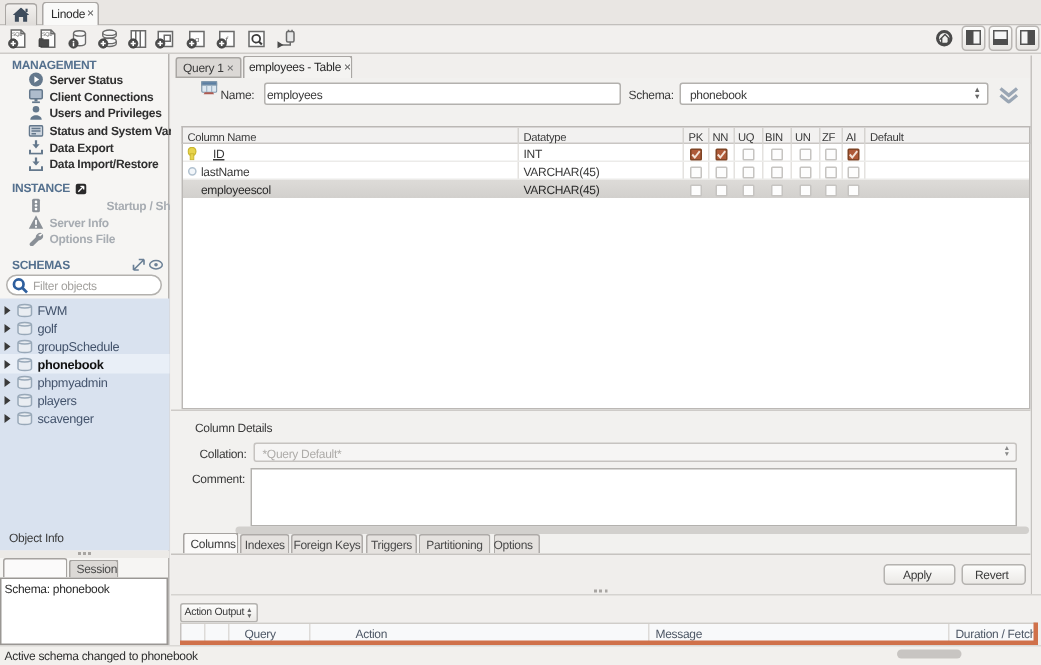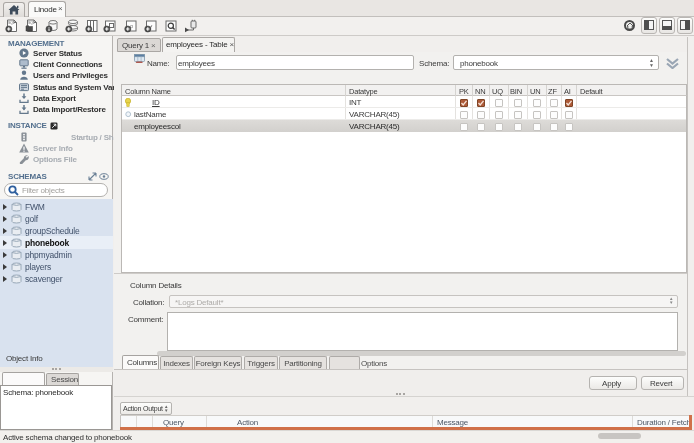--- a/index.html
+++ b/index.html
@@ -306,21 +306,21 @@
     <div class="abs" style="left:580px;top:87px;color:#3a3a3a;font-size:7.5px;">Default</div>
   </div>
 <div id="grid-rows">
     <div class="abs" style="left:122px;top:107px;width:564px;height:1px;background:#ecebe9;"></div>
     <div class="abs" style="left:122px;top:119px;width:564px;height:1px;background:#ecebe9;"></div>
     <div class="abs" style="left:122px;top:120px;width:564px;height:12px;background:linear-gradient(#dddbd8,#d2d0cd);"></div>
     <svg class="abs" style="left:125px;top:98px;" width="7" height="9" viewBox="0 0 7 9">
       <ellipse cx="3" cy="3" rx="2.6" ry="2.8" fill="#e8d44c" stroke="#c9b52e" stroke-width="0.8"></ellipse>
       <rect x="1.8" y="4.5" width="2.4" height="4" fill="#e8d44c" stroke="#c9b52e" stroke-width="0.6"></rect>
     </svg>
-    <div class="abs" style="left:152px;top:98px;text-decoration:underline;">ID</div>
+    <div class="abs" style="left:142px;top:98px;text-decoration:underline;">ID</div>
     <div class="abs" style="left:349px;top:98px;">INT</div>
     <svg class="abs" style="left:125px;top:111px;" width="7" height="7" viewBox="0 0 7 7">
       <circle cx="3.2" cy="3.2" r="2.4" fill="#f2f6fa" stroke="#b2c2d0" stroke-width="1"></circle>
     </svg>
     <div class="abs" style="left:134px;top:110px;">lastName</div>
     <div class="abs" style="left:349px;top:110px;">VARCHAR(45)</div>
     <div class="abs" style="left:134px;top:122px;color:#2a2a2a;">employeescol</div>
     <div class="abs" style="left:349px;top:122px;color:#2a2a2a;">VARCHAR(45)</div>
     <div class="abs" style="left:459.5px;top:99px;width:8px;height:8px;background:#ae5a38;border:1px solid #7f4425;border-radius:1px;"></div>
     <svg class="abs" style="left:459.5px;top:99px;" width="8" height="8" viewBox="0 0 8 8">
@@ -351,40 +351,40 @@
     <div class="abs" style="left:513.5px;top:123px;width:8px;height:8px;background:#fdfdfd;border:1px solid #c6c4c1;border-radius:1px;"></div>
     <div class="abs" style="left:532.5px;top:123px;width:8px;height:8px;background:#fdfdfd;border:1px solid #c6c4c1;border-radius:1px;"></div>
     <div class="abs" style="left:549.5px;top:123px;width:8px;height:8px;background:#fdfdfd;border:1px solid #c6c4c1;border-radius:1px;"></div>
     <div class="abs" style="left:564.5px;top:123px;width:8px;height:8px;background:#fdfdfd;border:1px solid #c6c4c1;border-radius:1px;"></div>
   </div>
 
 <div class="abs" style="left:114px;top:273px;width:573px;height:123px;background:#f2f1ef;border-top:1px solid #cecbc8;"></div>
 <div class="abs" style="left:130px;top:281px;">Column Details</div>
 <div class="abs" style="left:133px;top:298px;">Collation:</div>
 <div class="abs" style="left:169px;top:295px;width:509px;height:13px;background:#f6f5f4;border:1px solid #c6c3c0;border-radius:2px;"></div>
-<div class="abs" style="left:175px;top:298px;color:#aeaca9;">*Logs Default*</div>
+<div class="abs" style="left:175px;top:298px;color:#aeaca9;">*Query Default*</div>
 <div class="abs" style="left:669px;top:297px;font-size:4.5px;color:#888;line-height:4px;letter-spacing:0;">▲<br>▼</div>
 <div class="abs" style="left:128px;top:315px;">Comment:</div>
 <div class="abs" style="left:167px;top:312px;width:511px;height:39px;background:#fff;border:1px solid #b3b1ae;"></div>
 
 <div class="abs" style="left:157px;top:351px;width:529px;height:5px;background:#d2d0cd;border-radius:2.5px;"></div>
 
 <div id="bottom-tabs">
     <div class="abs" style="left:122px;top:355px;width:37px;height:14px;background:#fbfaf9;border:1px solid #a6a3a0;border-bottom:none;border-radius:2px 2px 0 0;"></div>
     <div class="abs" style="left:127px;top:358px;">Columns</div>
     <div class="abs" style="left:160px;top:356px;width:33px;height:13px;background:#e5e2df;border:1px solid #aeaba8;border-bottom:none;border-radius:2px 2px 0 0;"></div>
     <div class="abs" style="left:160px;top:359px;width:33px;color:#4a4a4a;text-align:center;">Indexes</div>
     <div class="abs" style="left:194px;top:356px;width:48px;height:13px;background:#e5e2df;border:1px solid #aeaba8;border-bottom:none;border-radius:2px 2px 0 0;"></div>
     <div class="abs" style="left:194px;top:359px;width:48px;color:#4a4a4a;text-align:center;">Foreign Keys</div>
     <div class="abs" style="left:244px;top:356px;width:34px;height:13px;background:#e5e2df;border:1px solid #aeaba8;border-bottom:none;border-radius:2px 2px 0 0;"></div>
     <div class="abs" style="left:244px;top:359px;width:34px;color:#4a4a4a;text-align:center;">Triggers</div>
     <div class="abs" style="left:279px;top:356px;width:48px;height:13px;background:#e5e2df;border:1px solid #aeaba8;border-bottom:none;border-radius:2px 2px 0 0;"></div>
     <div class="abs" style="left:279px;top:359px;width:48px;color:#4a4a4a;text-align:center;">Partitioning</div>
     <div class="abs" style="left:329px;top:356px;width:31px;height:13px;background:#e5e2df;border:1px solid #aeaba8;border-bottom:none;border-radius:2px 2px 0 0;"></div>
-    <div class="abs" style="left:329px;top:359px;width:20px;color:#4a4a4a;text-align:center;margin-left:32px;">Options</div>
+    <div class="abs" style="left:329px;top:359px;width:20px;color:#4a4a4a;text-align:center;">Options</div>
   </div>
 
 <div class="abs" style="left:114px;top:369px;width:573px;height:27px;background:#f0eeec;border-top:1px solid #c6c3c0;"></div>
 <div class="abs" style="left:589px;top:376px;width:48px;height:14px;background:linear-gradient(#fdfdfc,#ebe9e6);border:1px solid #b5b3b0;border-radius:3px;"></div>
 <div class="abs" style="left:602px;top:379px;">Apply</div>
 <div class="abs" style="left:641px;top:376px;width:43px;height:14px;background:linear-gradient(#fdfdfc,#ebe9e6);border:1px solid #b5b3b0;border-radius:3px;"></div>
 <div class="abs" style="left:650px;top:379px;">Revert</div>
 
 <div class="abs" style="left:114px;top:396px;width:580px;height:34px;background:#f1efed;border-top:1px solid #d5d3d0;"></div>
 <div class="abs" style="left:120px;top:402px;width:52px;height:13px;background:linear-gradient(#fdfdfc,#ebe9e6);border:1px solid #b5b3b0;border-radius:2px;"></div>

